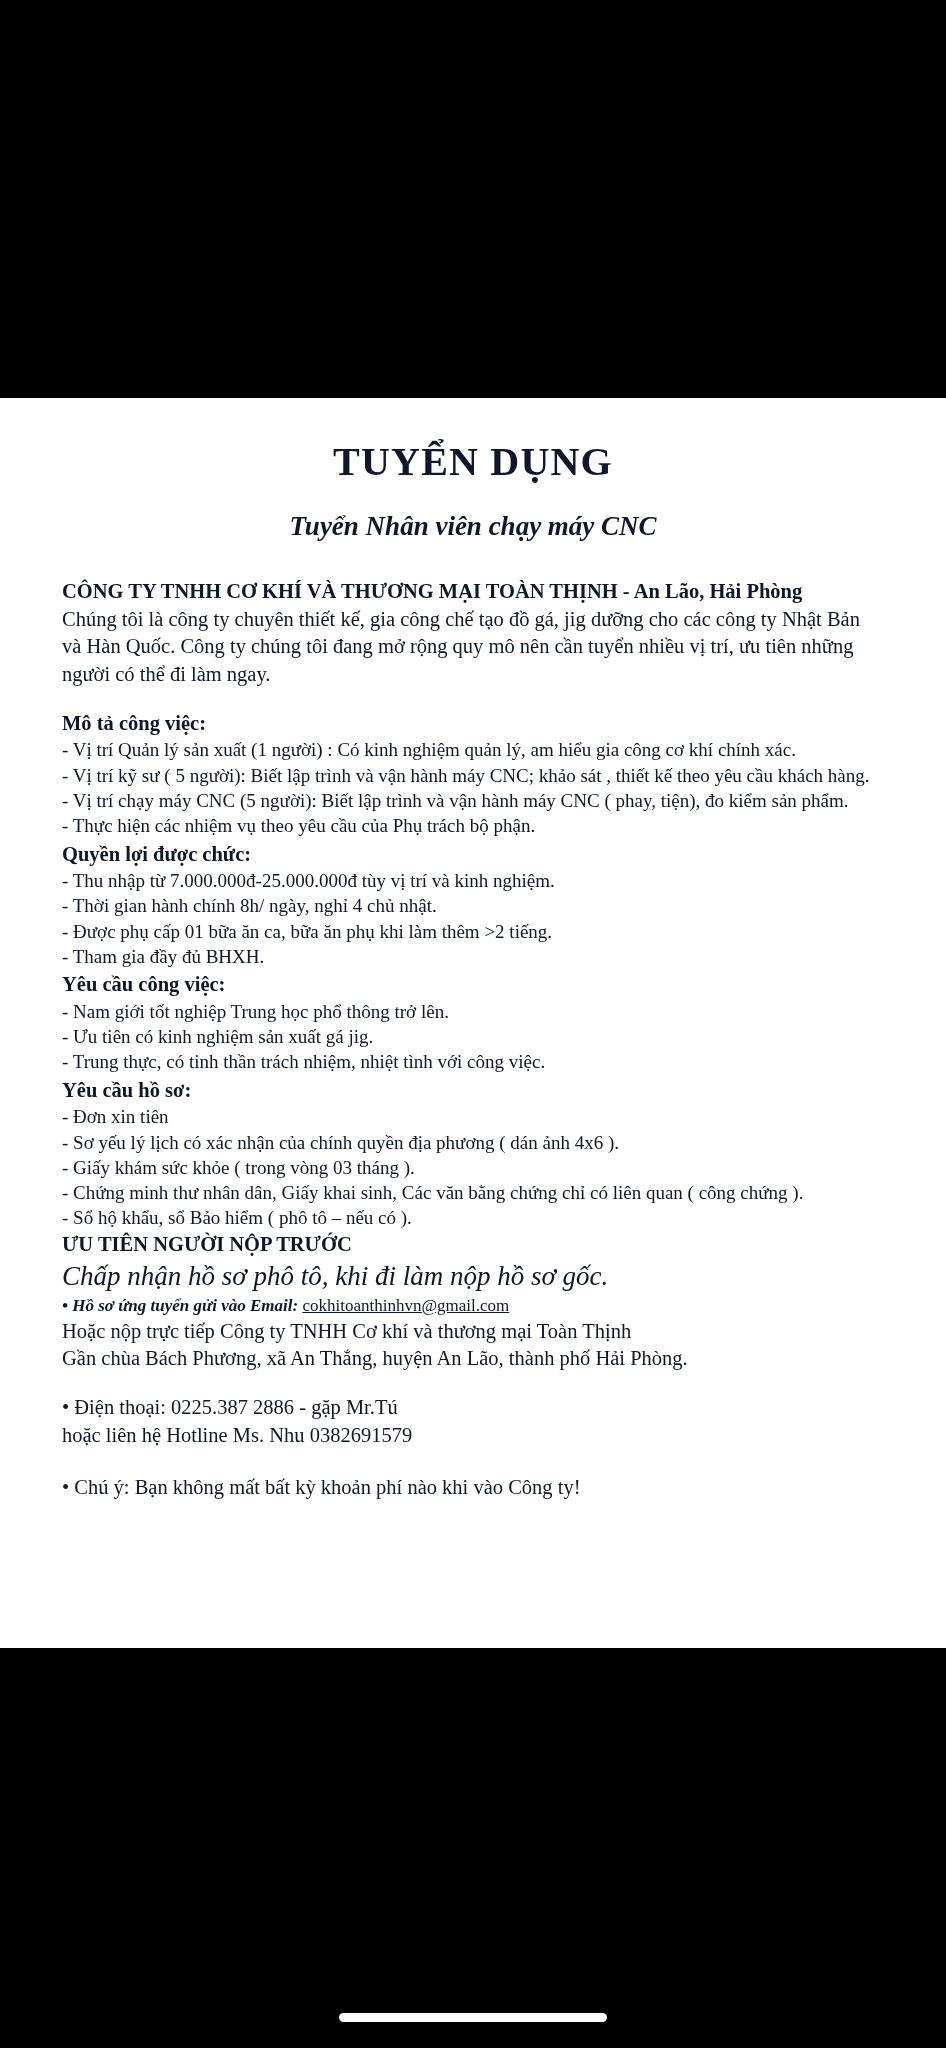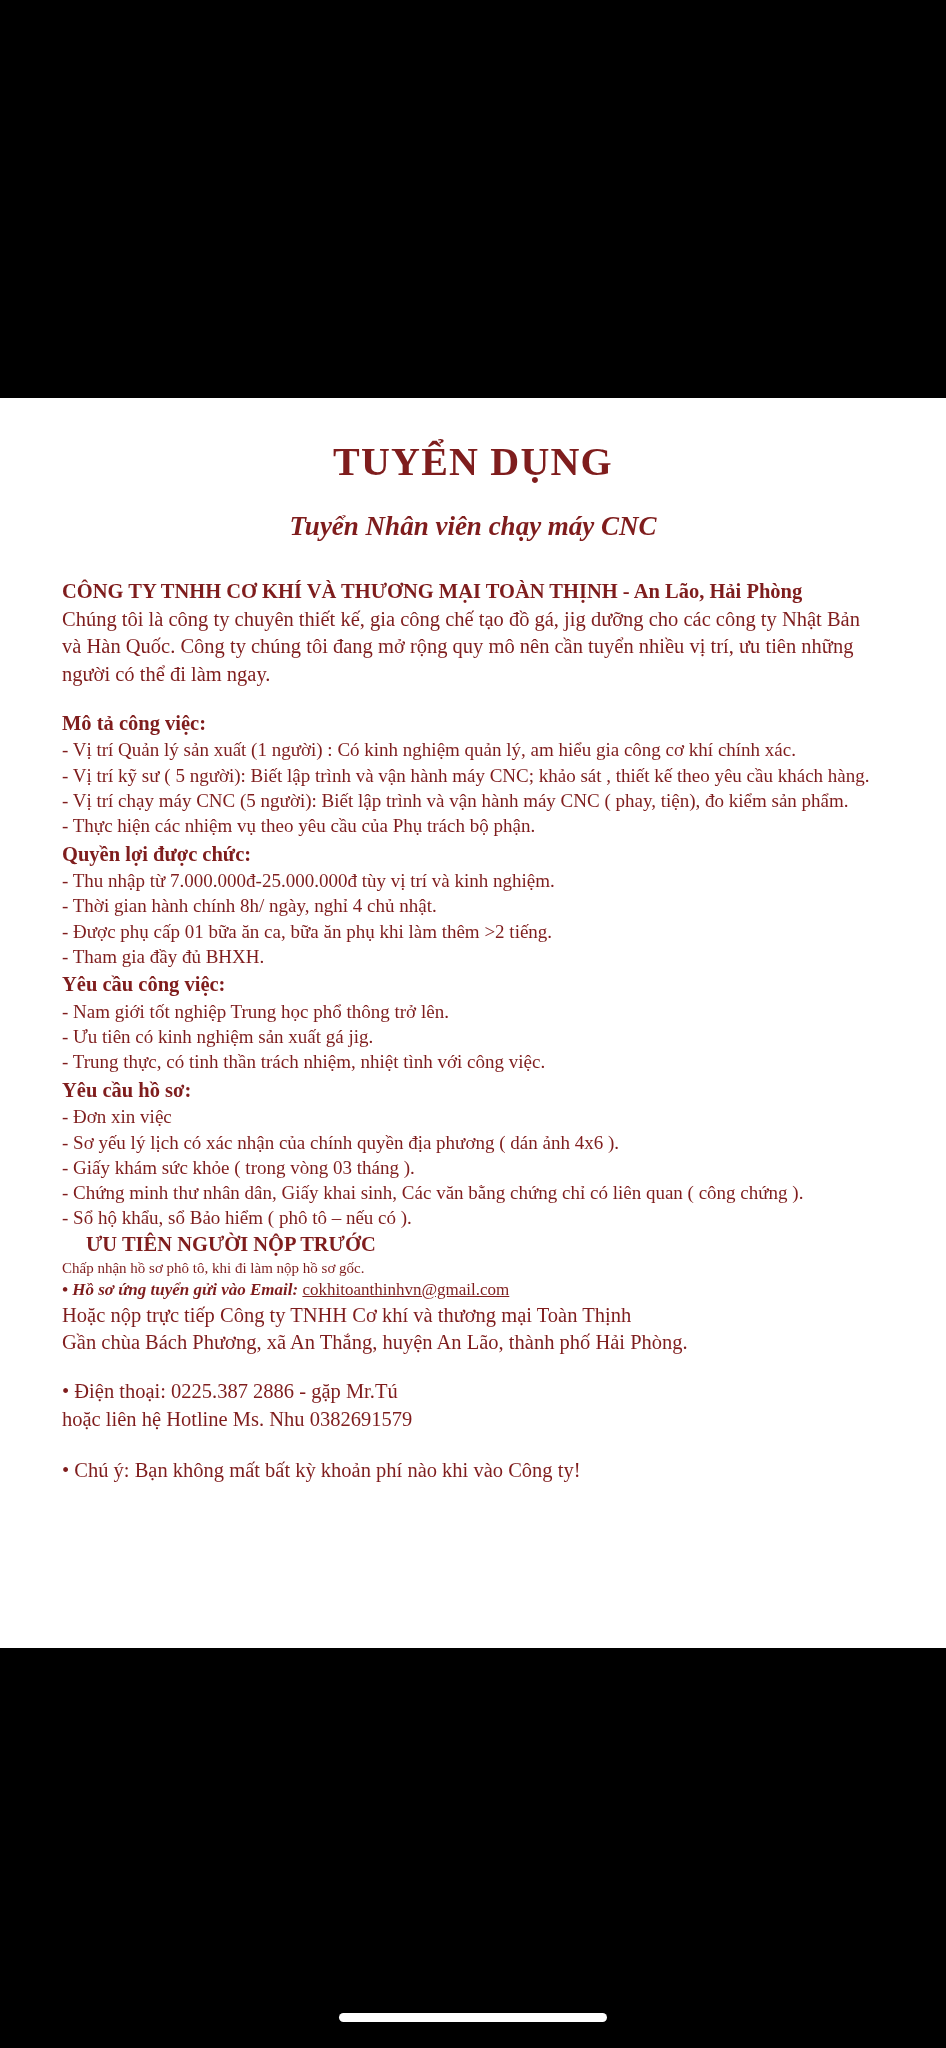--- a/index.html
+++ b/index.html
@@ -20,21 +20,21 @@
     height: 2048px;
     background: #000000;
   }
   .doc-sheet {
     position: absolute;
     left: 0;
     top: 398px;
     width: 946px;
     height: 1250px;
     background: #ffffff;
-    color: #7f1d1d;
+    color: #0f172a;
     box-sizing: border-box;
     padding: 28px 62px 10px 62px;
     overflow: hidden;
   }
   .title {
     text-align: center;
     font-family: "Liberation Serif", serif;
     font-weight: bold;
     font-size: 40px;
     letter-spacing: 1.2px;
@@ -82,24 +82,24 @@
   }
   ul.lines li {
     font-size: 19px;
     line-height: 1.33;
     margin: 0;
   }
   .emph-upper {
     font-weight: bold;
     font-size: 20.5px;
     line-height: 1.35;
-    margin-left: 24px;
   }
   .italic-note {
-    font-size: 15px;
+    font-style: italic;
+    font-size: 27px;
     line-height: 1.35;
   }
   .email-line {
     font-size: 17px;
     line-height: 1.35;
   }
   .email-line .lead {
     font-weight: bold;
     font-style: italic;
   }
@@ -169,21 +169,21 @@
         <ul class="lines">
           <li>- Nam giới tốt nghiệp Trung học phổ thông trở lên.</li>
           <li>- Ưu tiên có kinh nghiệm sản xuất gá jig.</li>
           <li>- Trung thực, có tinh thần trách nhiệm, nhiệt tình với công việc.</li>
         </ul>
       </div>
 
       <div>
         <div class="section-head">Yêu cầu hồ sơ:</div>
         <ul class="lines">
-          <li>- Đơn xin việc</li>
+          <li>- Đơn xin tiên</li>
           <li>- Sơ yếu lý lịch có xác nhận của chính quyền địa phương ( dán ảnh 4x6 ).</li>
           <li>- Giấy khám sức khỏe ( trong vòng 03 tháng ).</li>
           <li>- Chứng minh thư nhân dân, Giấy khai sinh, Các văn bằng chứng chỉ có liên quan ( công chứng ).</li>
           <li>- Sổ hộ khẩu, sổ Bảo hiểm ( phô tô – nếu có ).</li>
         </ul>
       </div>
 
       <div class="emph-upper">ƯU TIÊN NGƯỜI NỘP TRƯỚC</div>
       <div class="italic-note">Chấp nhận hồ sơ phô tô, khi đi làm nộp hồ sơ gốc.</div>
 

